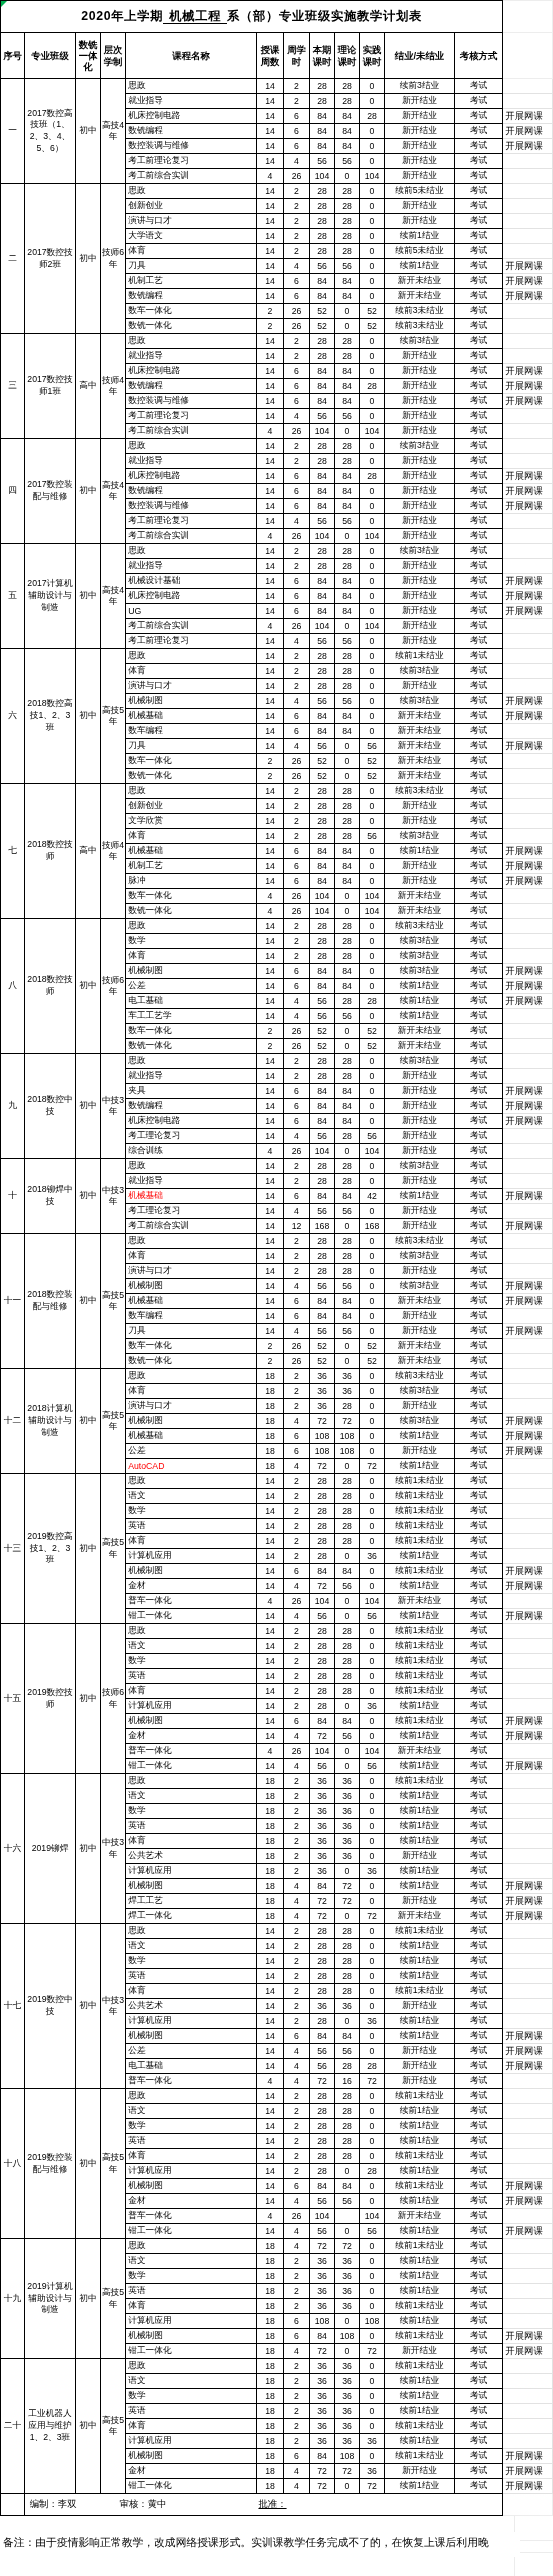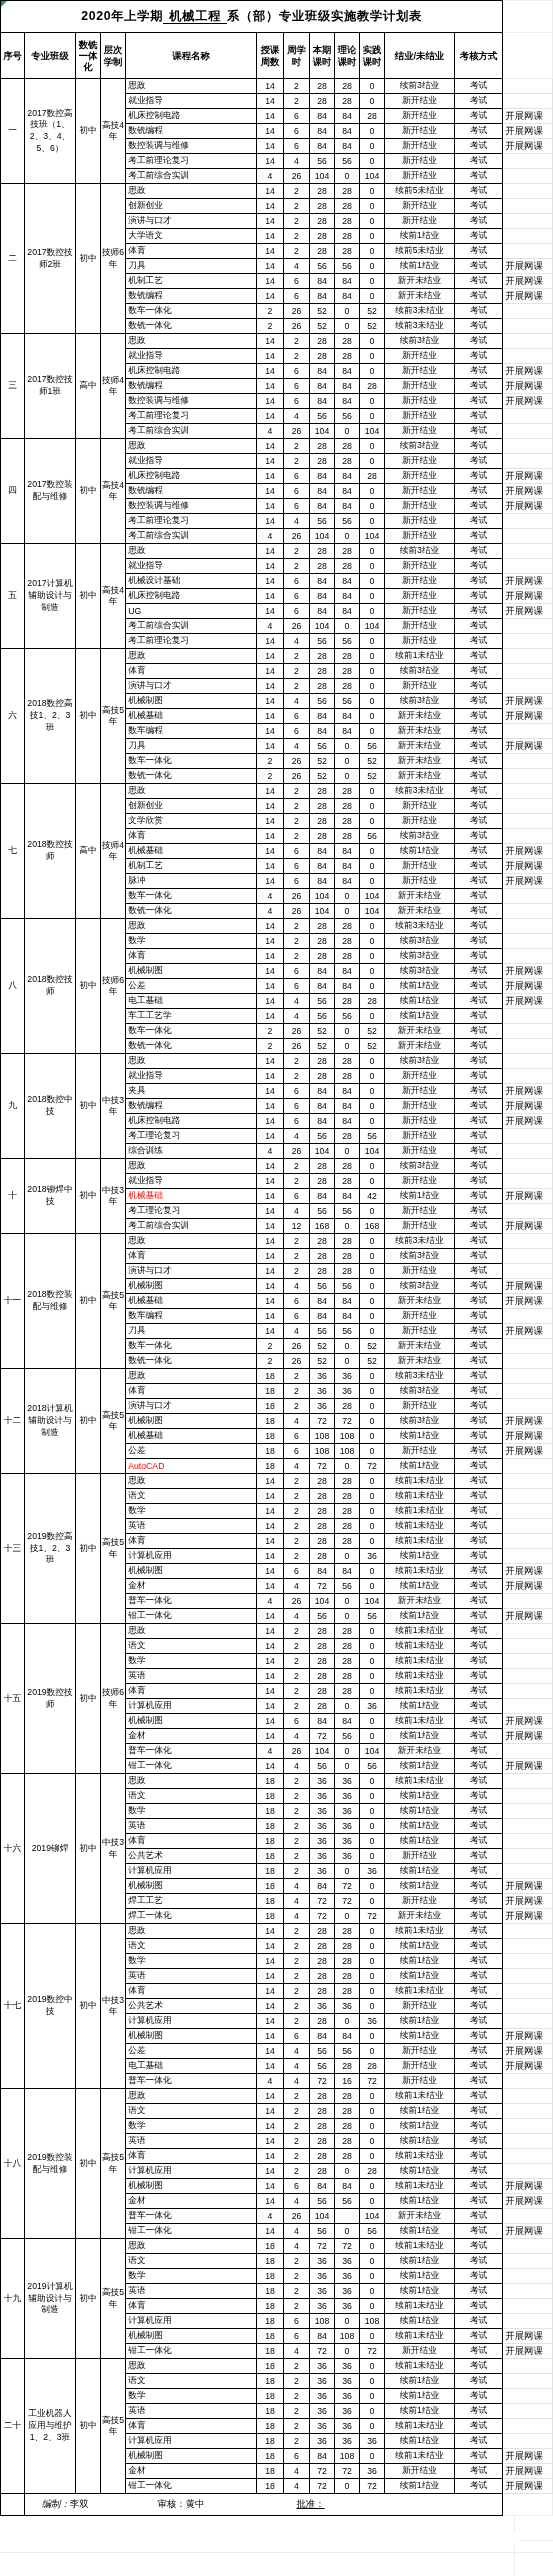--- a/index.html
+++ b/index.html
@@ -20,23 +20,23 @@
   .cls{text-align:center;font-size:8.7px;line-height:1.35;word-break:break-all;padding:0 2.2px;}
   .src,.prg{text-align:center;font-size:8.7px;line-height:1.3;word-break:break-all;}
   .name{text-align:left;font-size:8.7px;padding-left:2.2px;white-space:nowrap;}
   .num{text-align:center;font-size:8.7px;}
   .red{color:#ff0000;}
   .note-cell{border:0.7px solid #e2e2e2;border-left:0.7px solid #000;
              font-size:9.4px;text-align:left;padding-left:2.2px;white-space:nowrap;}
   .note-soft{border:0.7px solid #ededed;}
   .footer-row{height:21.7px;}
   .footer-cell{font-size:9.4px;}
-  .fl1{margin-left:16px;font-style:italic;}
+  .fl1{margin-left:4px;}
   .fv1{}
-  .fl2{margin-left:69px;}
+  .fl2{margin-left:43px;}
   .fl3{margin-left:92px;text-decoration:underline;}
   .below{background:repeating-linear-gradient(#ffffff 0px,#ffffff 11.6px,#ececec 11.6px,#ececec 12.3px);
          padding-top:16px;min-height:72px;position:relative;}
   .below:after{content:"";position:absolute;top:0;bottom:0;left:514px;width:0.7px;background:#ececec;}
   .remark{font-size:10.8px;line-height:1.45;padding:2.9px 2.9px 7.2px 2.9px;background:#fff;
           width:514px;position:relative;z-index:2;}
 </style>
 </head>
 <body>
 
@@ -1939,16 +1939,17 @@
         <td class="b footer-cell" colspan="11">
           <span class="fl1">编制：</span><span class="fv1">李双</span><span class="fl2">审核：黄中</span><span class="fl3">批准：</span>
         </td>
         <td class="note-soft"></td>
       </tr>
     </tbody>
   </table>
 
   <div class="below">
     <div class="remark">
+      <div>备注：由于疫情影响正常教学，改成网络授课形式。实训课教学任务完成不了的，在恢复上课后利用晚</div>
     </div>
   </div>
 </div>
 
 
 </body></html>

